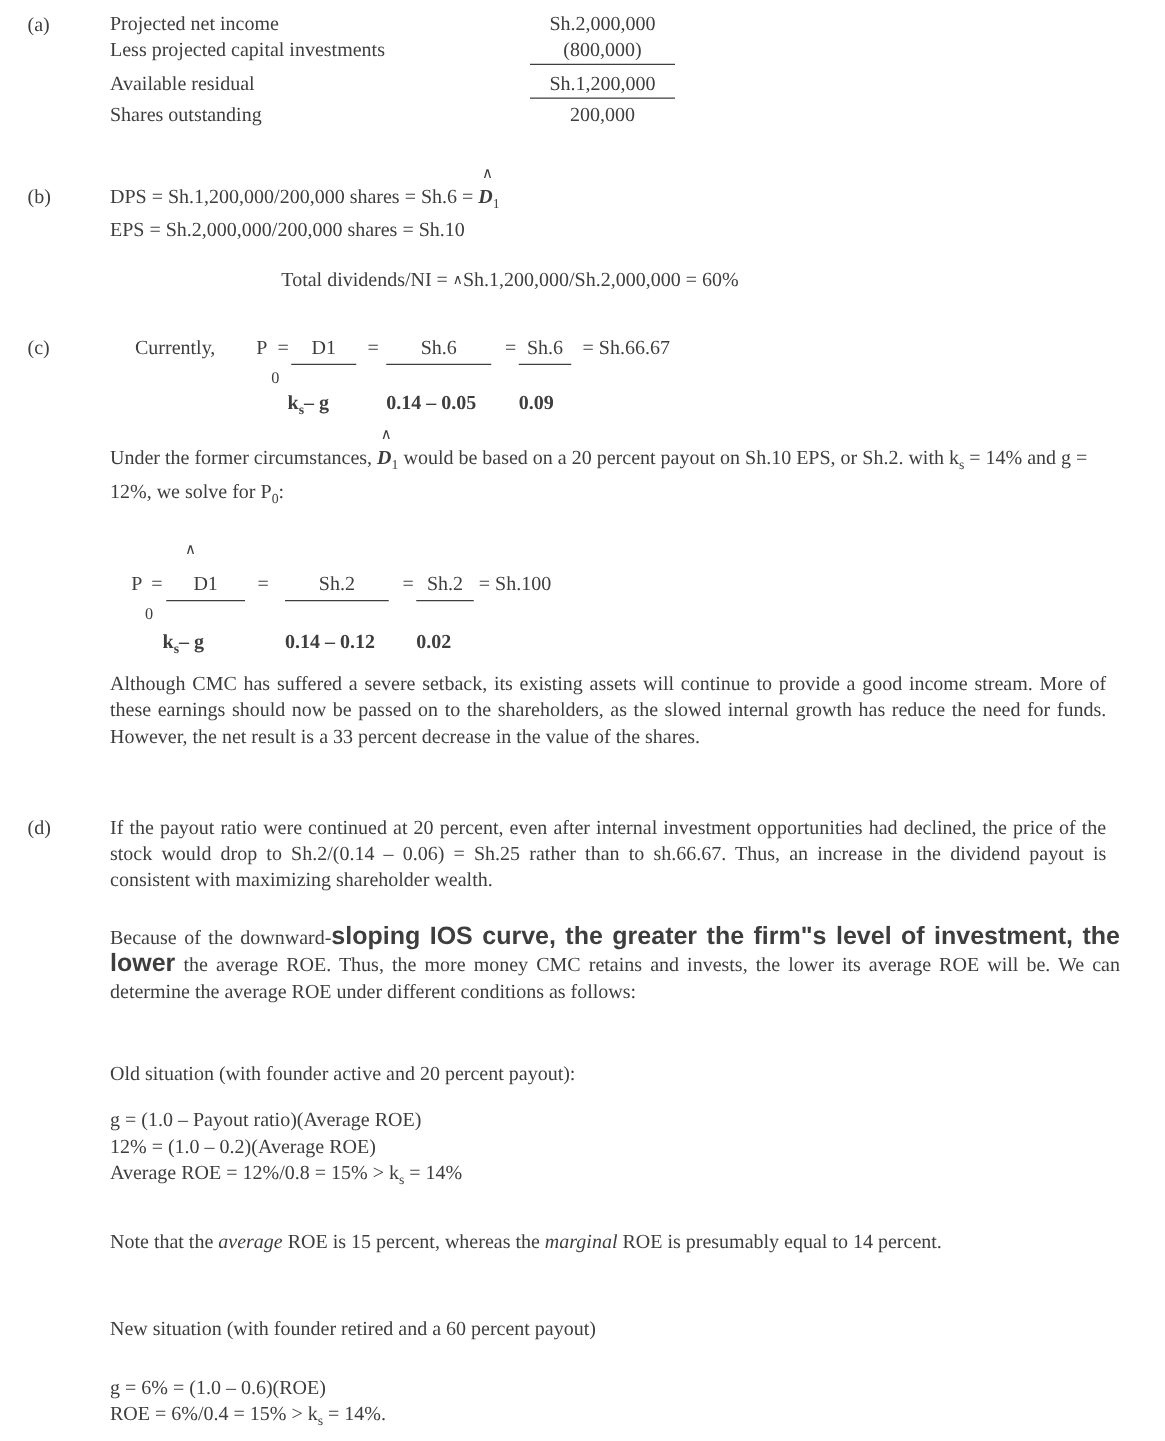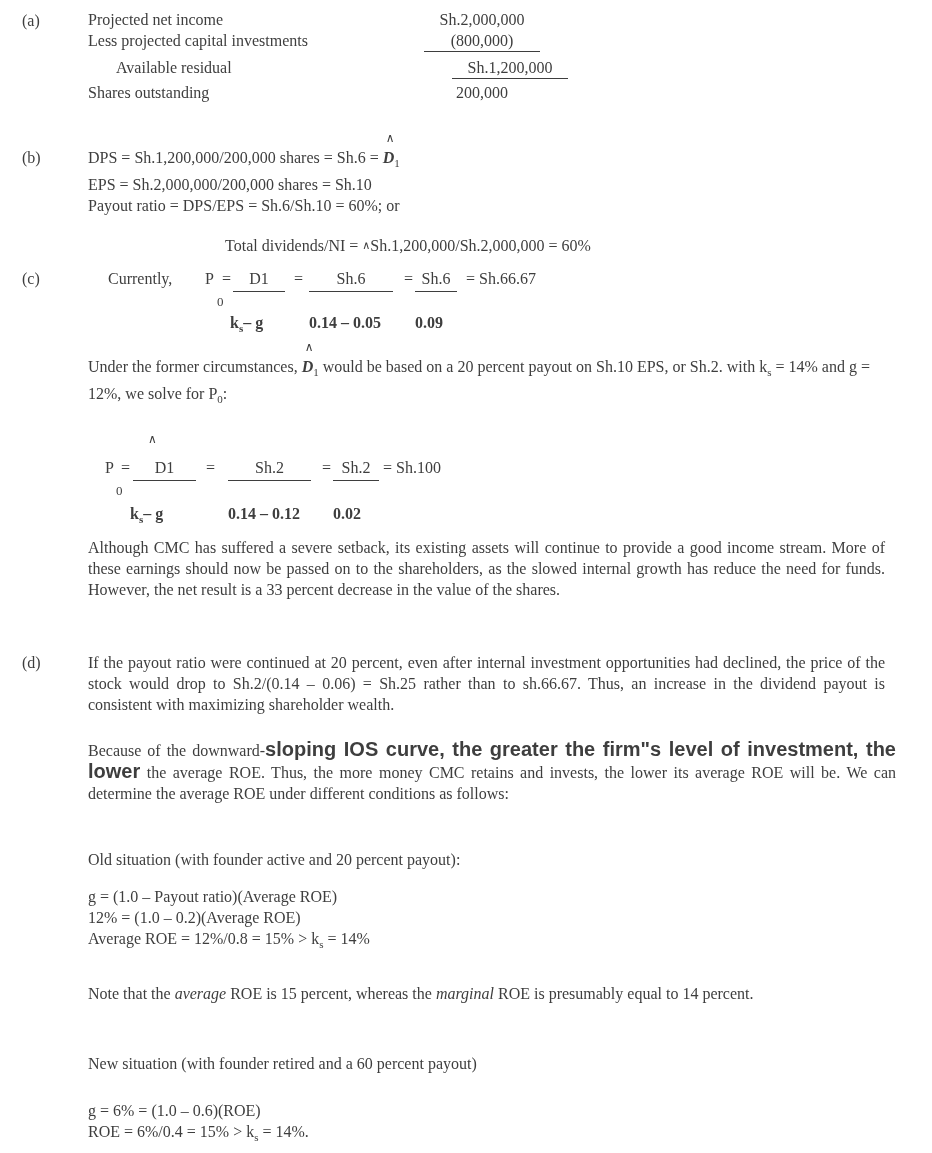--- a/index.html
+++ b/index.html
@@ -8,21 +8,21 @@
     color:#3e3e3e; font-family:"Liberation Serif","DejaVu Serif",serif;
     font-size:16px; line-height:21px; overflow:hidden;
   }
   .abs { position:absolute; }
   .sec-label { position:absolute; left:22px; }
   
   .row { display:flex; width:452px; }
   .row .item { flex:1; }
   .row .amt { width:116px; text-align:center; }
   .u { border-bottom:1px solid #3e3e3e; }
-  .mt5 { margin-top:5px;margin-left:28px; }
+  .mt5 { margin-top:5px; }
   .mt3 { margin-top:3px; }
   
   .para { text-align:justify; }
   sub.s { font-size:11px; }
   .italic { font-style:italic; }
   .dvar { font-style:italic; font-weight:600; }
   .sans-bold { font-family:Liberation Sans, sans-serif; font-weight:700; font-size:20px; }
   .hatted { position:relative; display:inline-block; }
   .hat { position:absolute; top:-15px; left:3px; font-size:12px; line-height:12px; }
   .caret-inline { font-size:11px; vertical-align:2px; }
@@ -60,21 +60,20 @@
     </div>
   </div>
 
   <span class="sec-label" style="top:147px">(b)</span>
 
   <div class="abs" style="left:88px;top:147px;width:640px">
     <div>
       <span>DPS = Sh.1,200,000/200,000 shares = Sh.6 = </span><span class="hatted"><span class="hat">∧</span><span class="dvar">D</span><sub class="s">1</sub></span>
     </div>
     <div>EPS = Sh.2,000,000/200,000 shares = Sh.10</div>
-    <div>Payout ratio = DPS/EPS = Sh.6/Sh.10 = 60%; or</div>
     <div class="gap-line">
       <span>Total dividends/NI = </span><span class="caret-inline">∧</span><span>Sh.1,200,000/Sh.2,000,000 = 60%</span>
     </div>
   </div>
 
   <span class="sec-label" style="top:268px">(c)</span>
 
   <div class="abs" style="left:88px;top:262px;width:600px;height:86px">
     <span class="fx" style="left:20px;top:6px">Currently,</span>
     <span class="fx" style="left:117px;top:6px">P</span>

